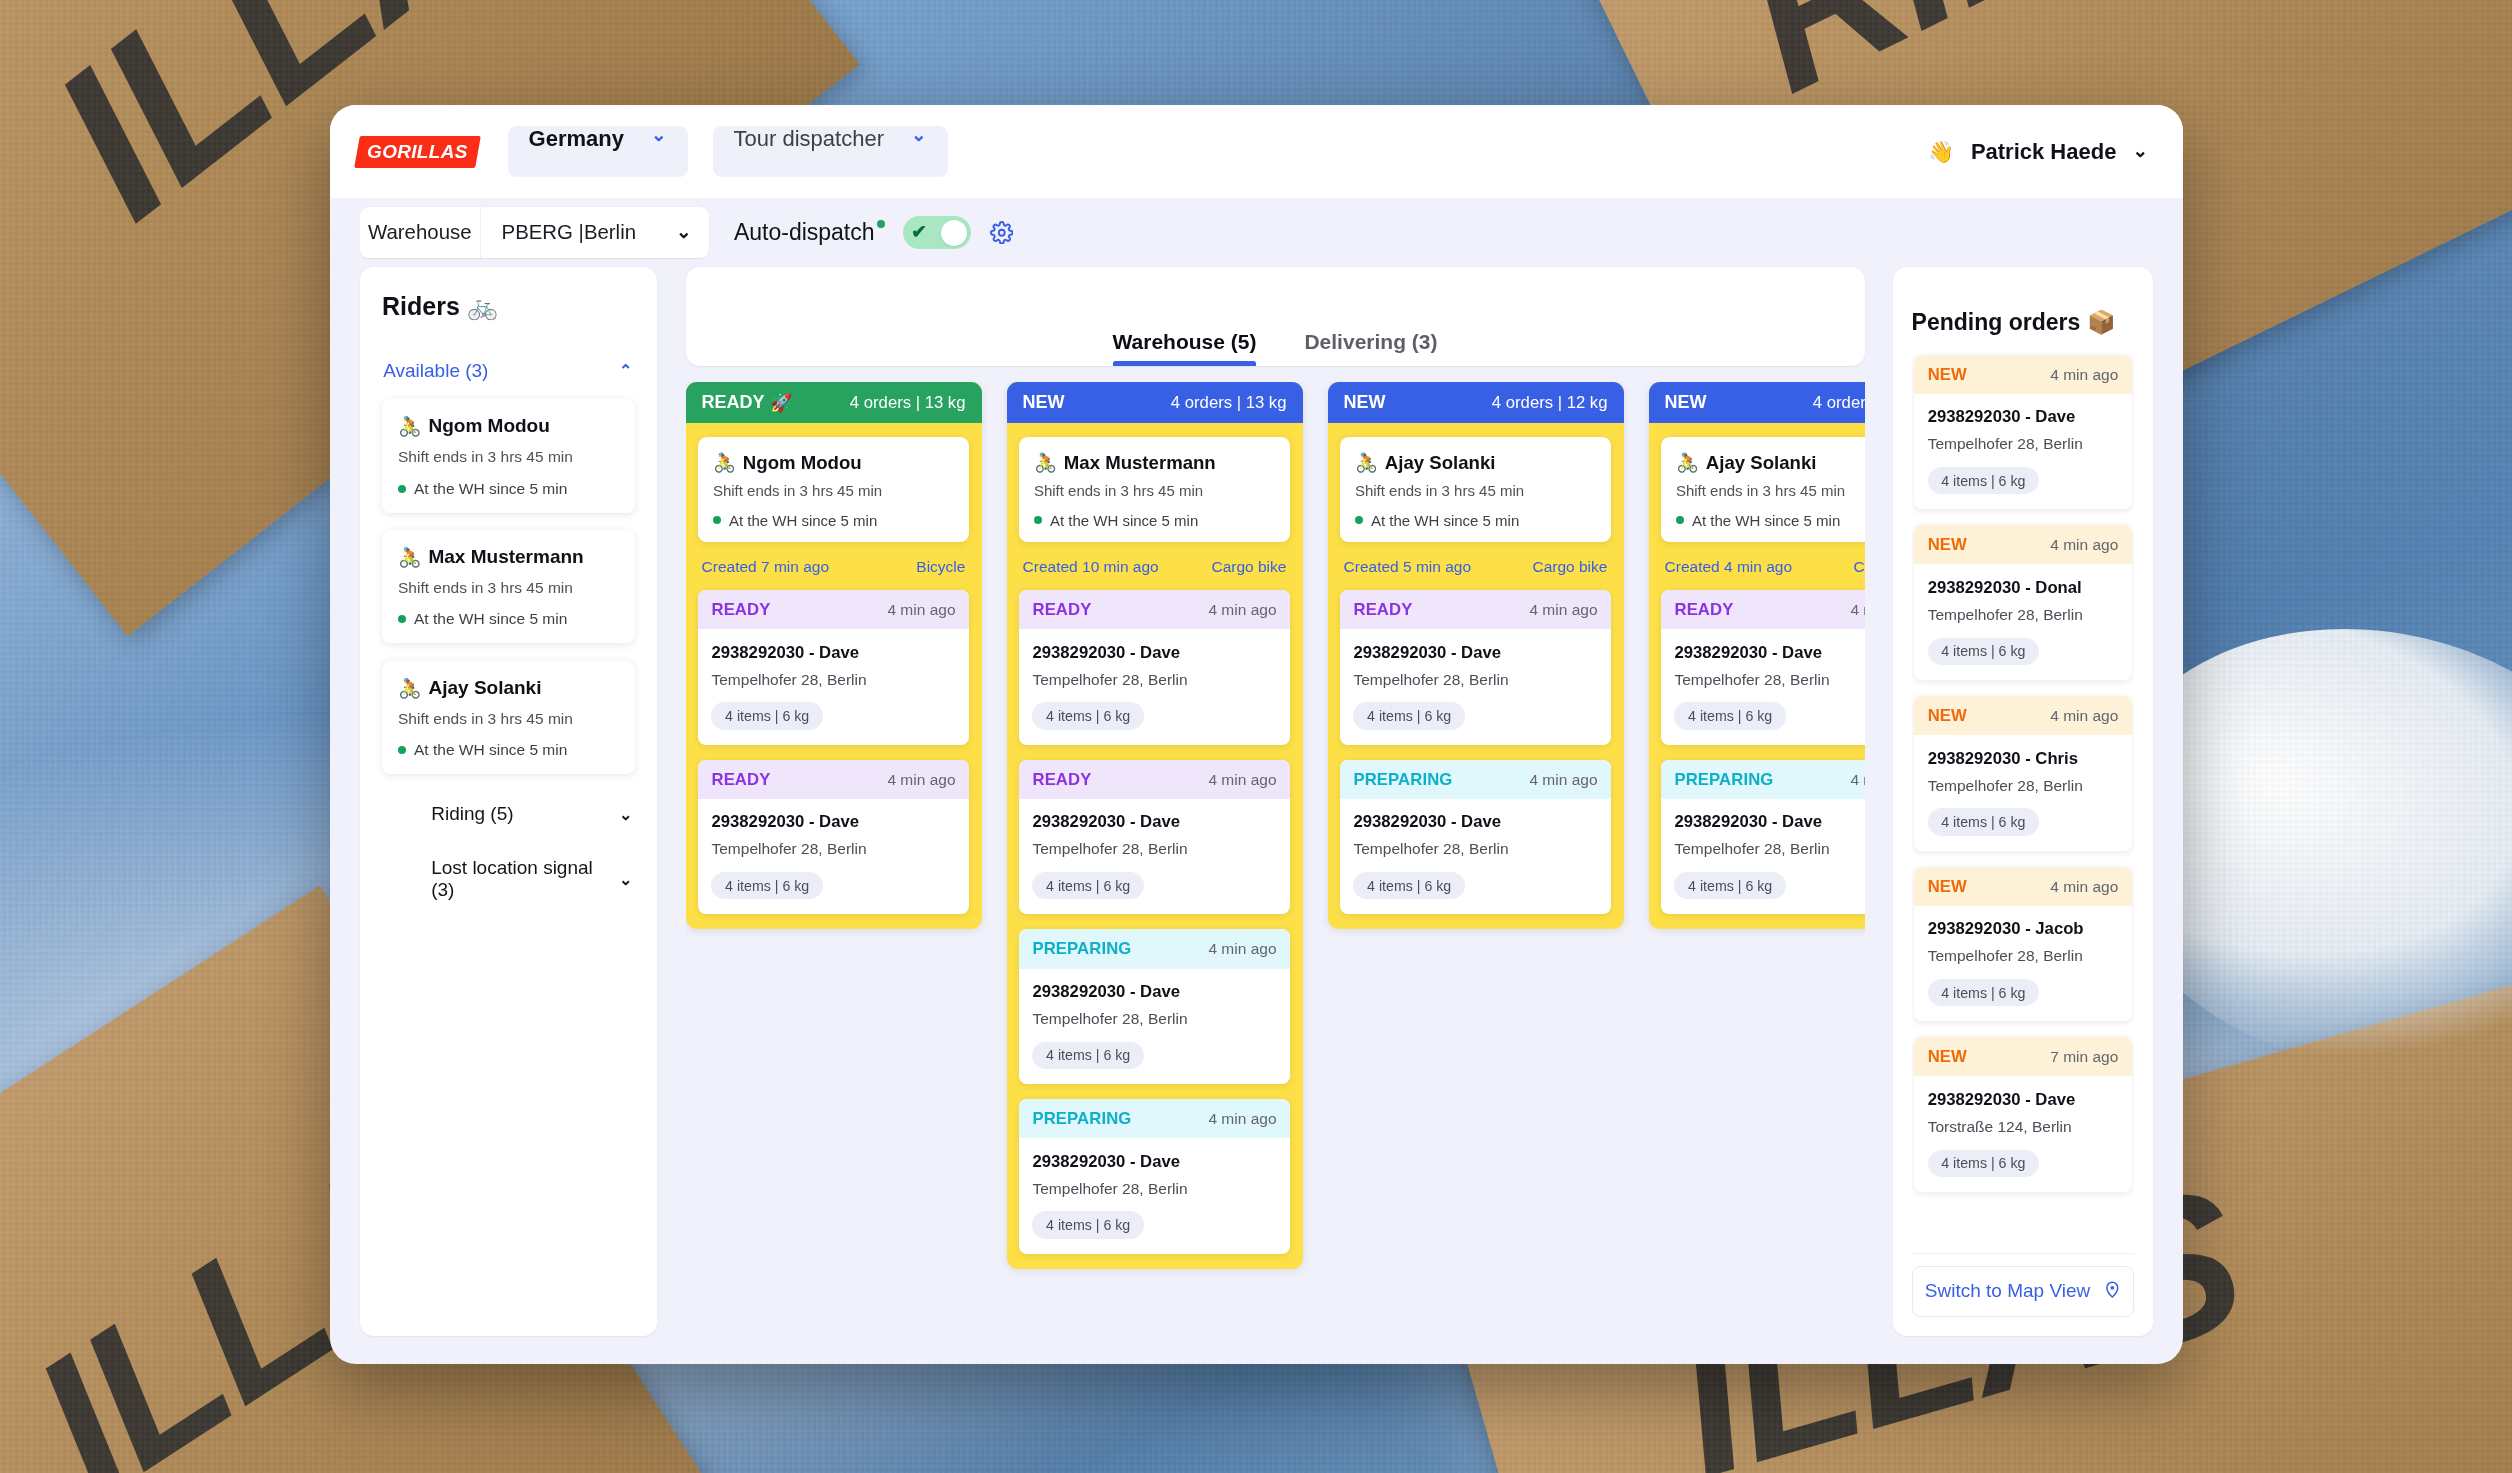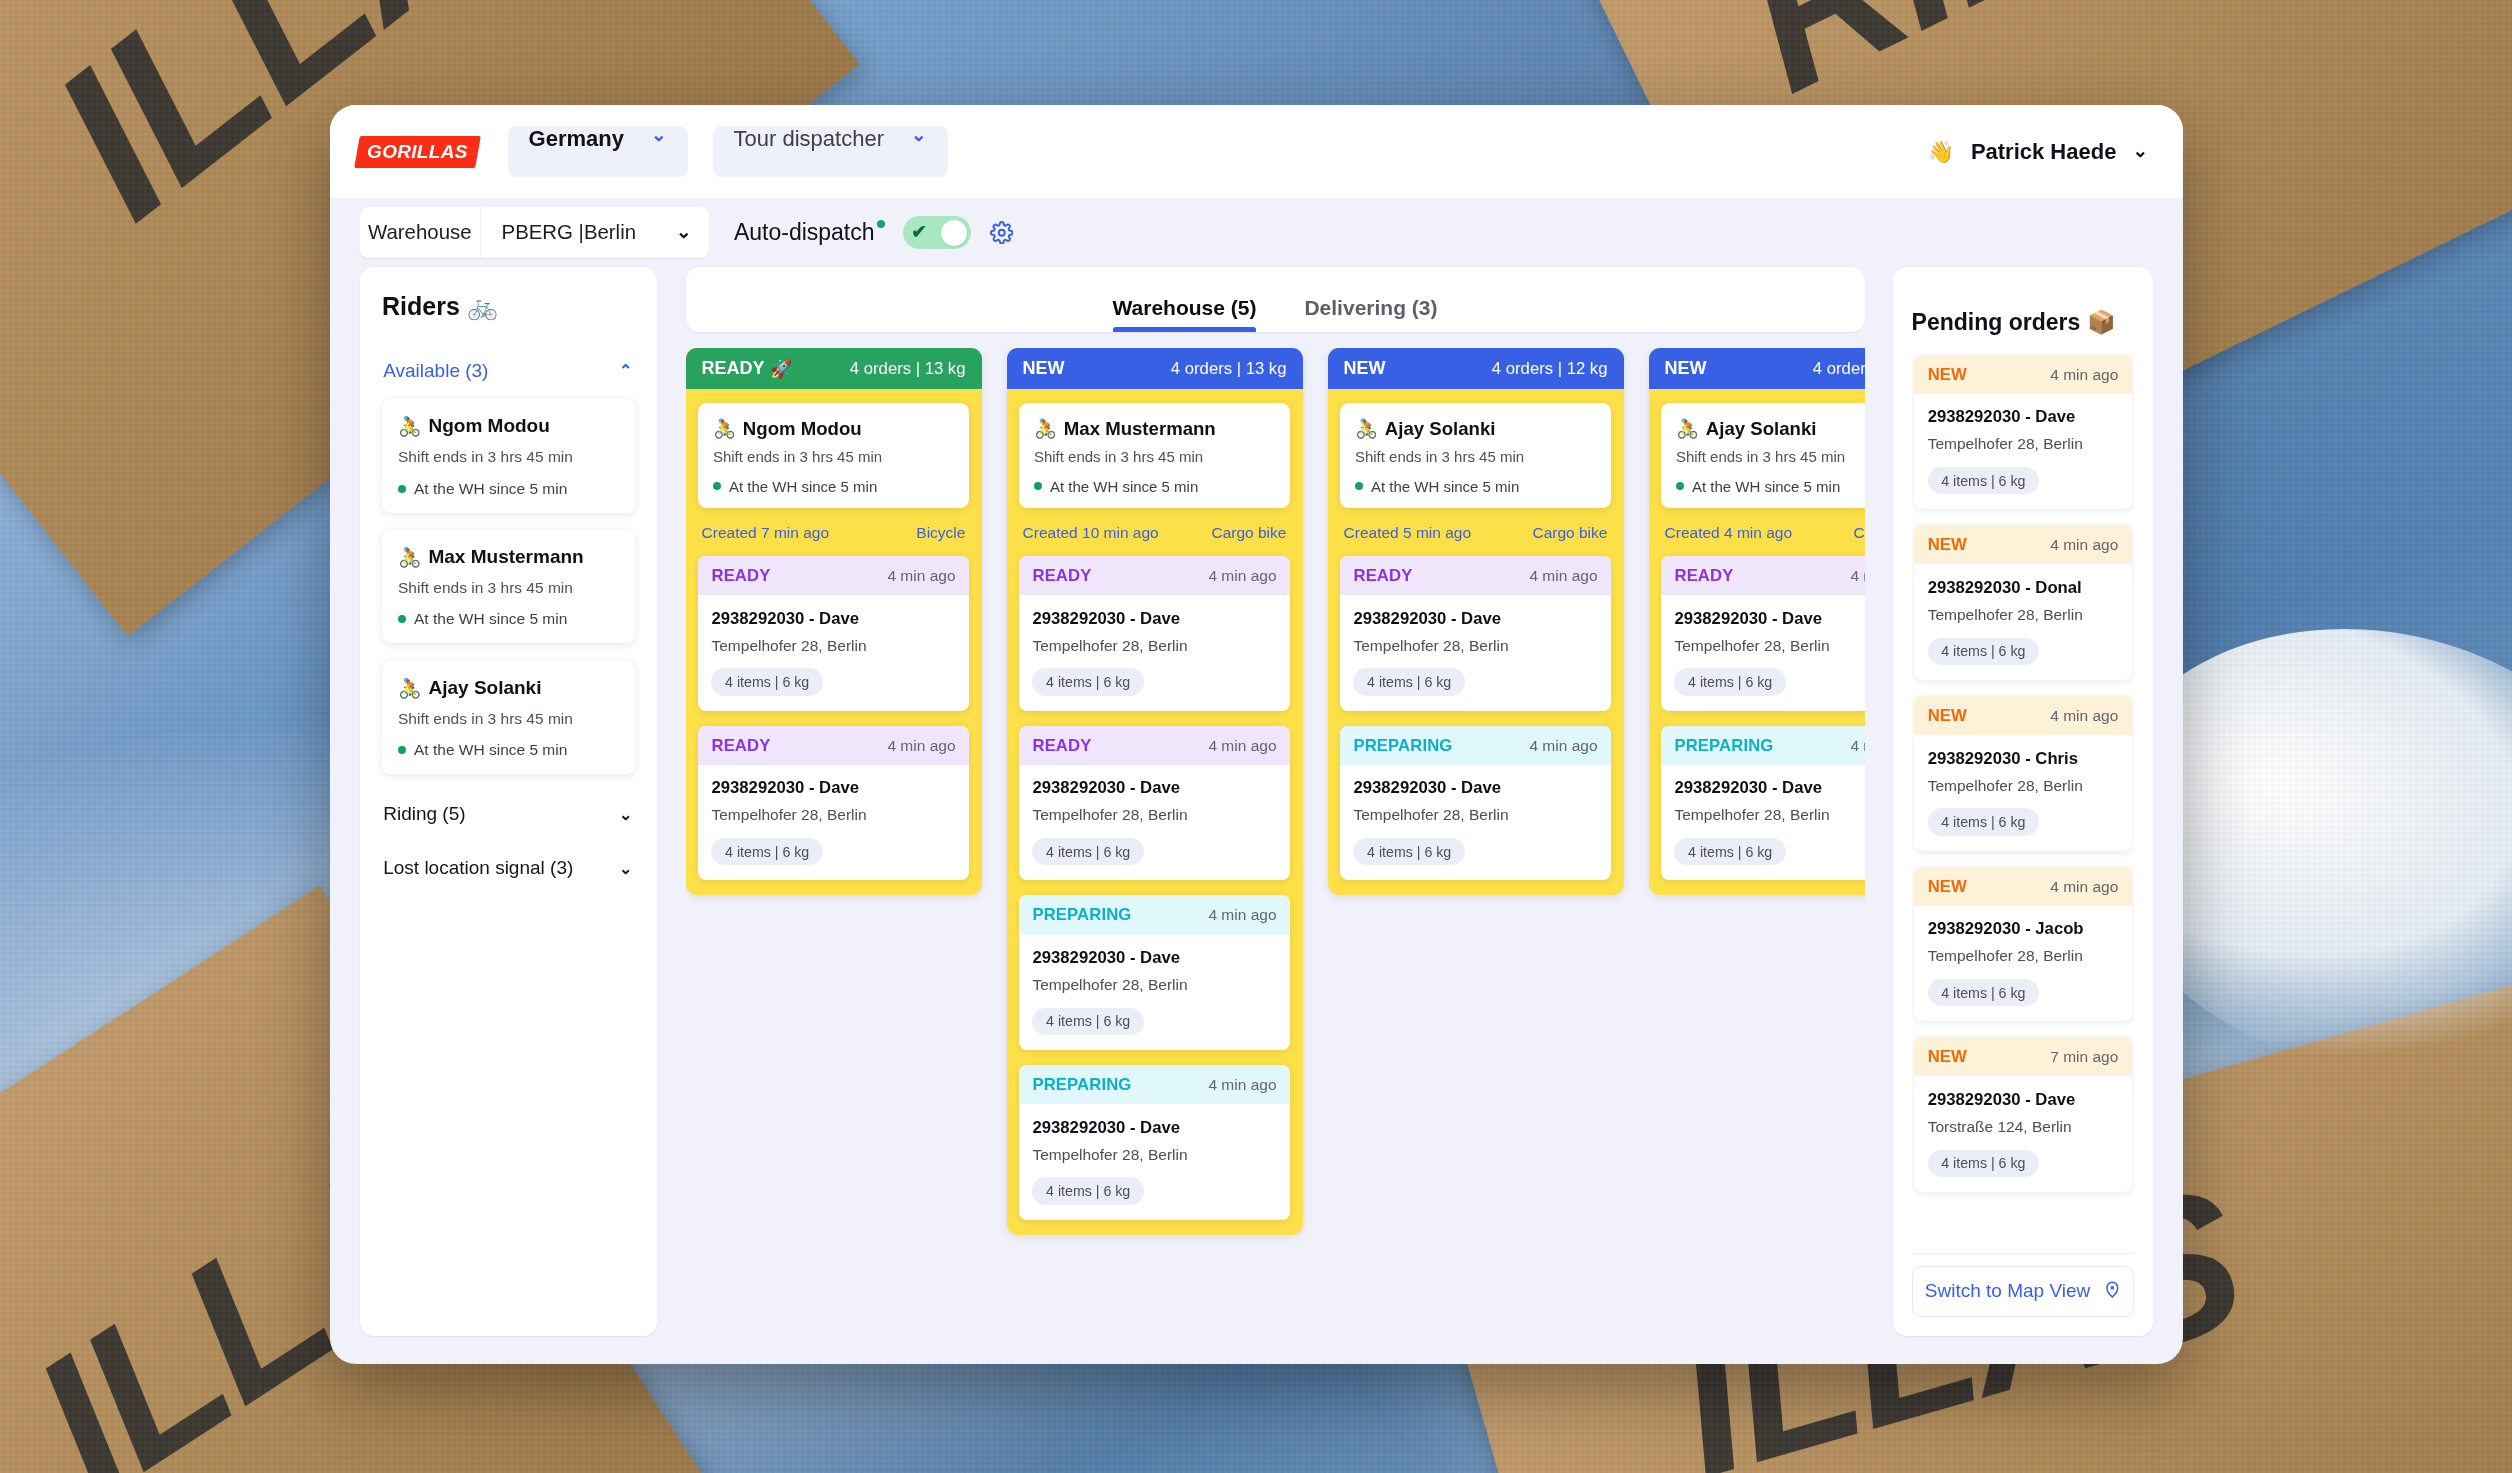--- a/index.html
+++ b/index.html
@@ -248,34 +248,34 @@
     color: #101019;
     display: flex;
     align-items: center;
     gap: 6.8px;
     margin-bottom: 10px;
   }
   .rider-shift { font-size: 15.5px; color: #4f5159; margin-bottom: 13.6px; }
   .rider-status { font-size: 15.5px; color: #3d3f47; display: flex; align-items: center; gap: 8px; }
   .gdot { width: 8px; height: 8px; border-radius: 50%; background: #13a15f; flex: 0 0 auto; }
 
-  .group-sep { margin-top: 25px; }
+  .group-sep { margin-top: 25px; margin-left: 48px; }
 
   
   .center-col {
     flex: 1 1 auto;
     min-width: 0;
     display: flex;
     flex-direction: column;
     gap: 16px;
   }
   .tabs-card {
     background: #ffffff;
     border-radius: 13.6px;
-    height: 65px;
+    height: 99px;
     display: flex;
     align-items: flex-end;
     justify-content: center;
     gap: 48px;
     box-shadow: 0 0.6px 1.9px rgba(20,20,40,.07);
     flex: 0 0 auto;
   }
   .tab {
     font-size: 21px;
     font-weight: 700;

